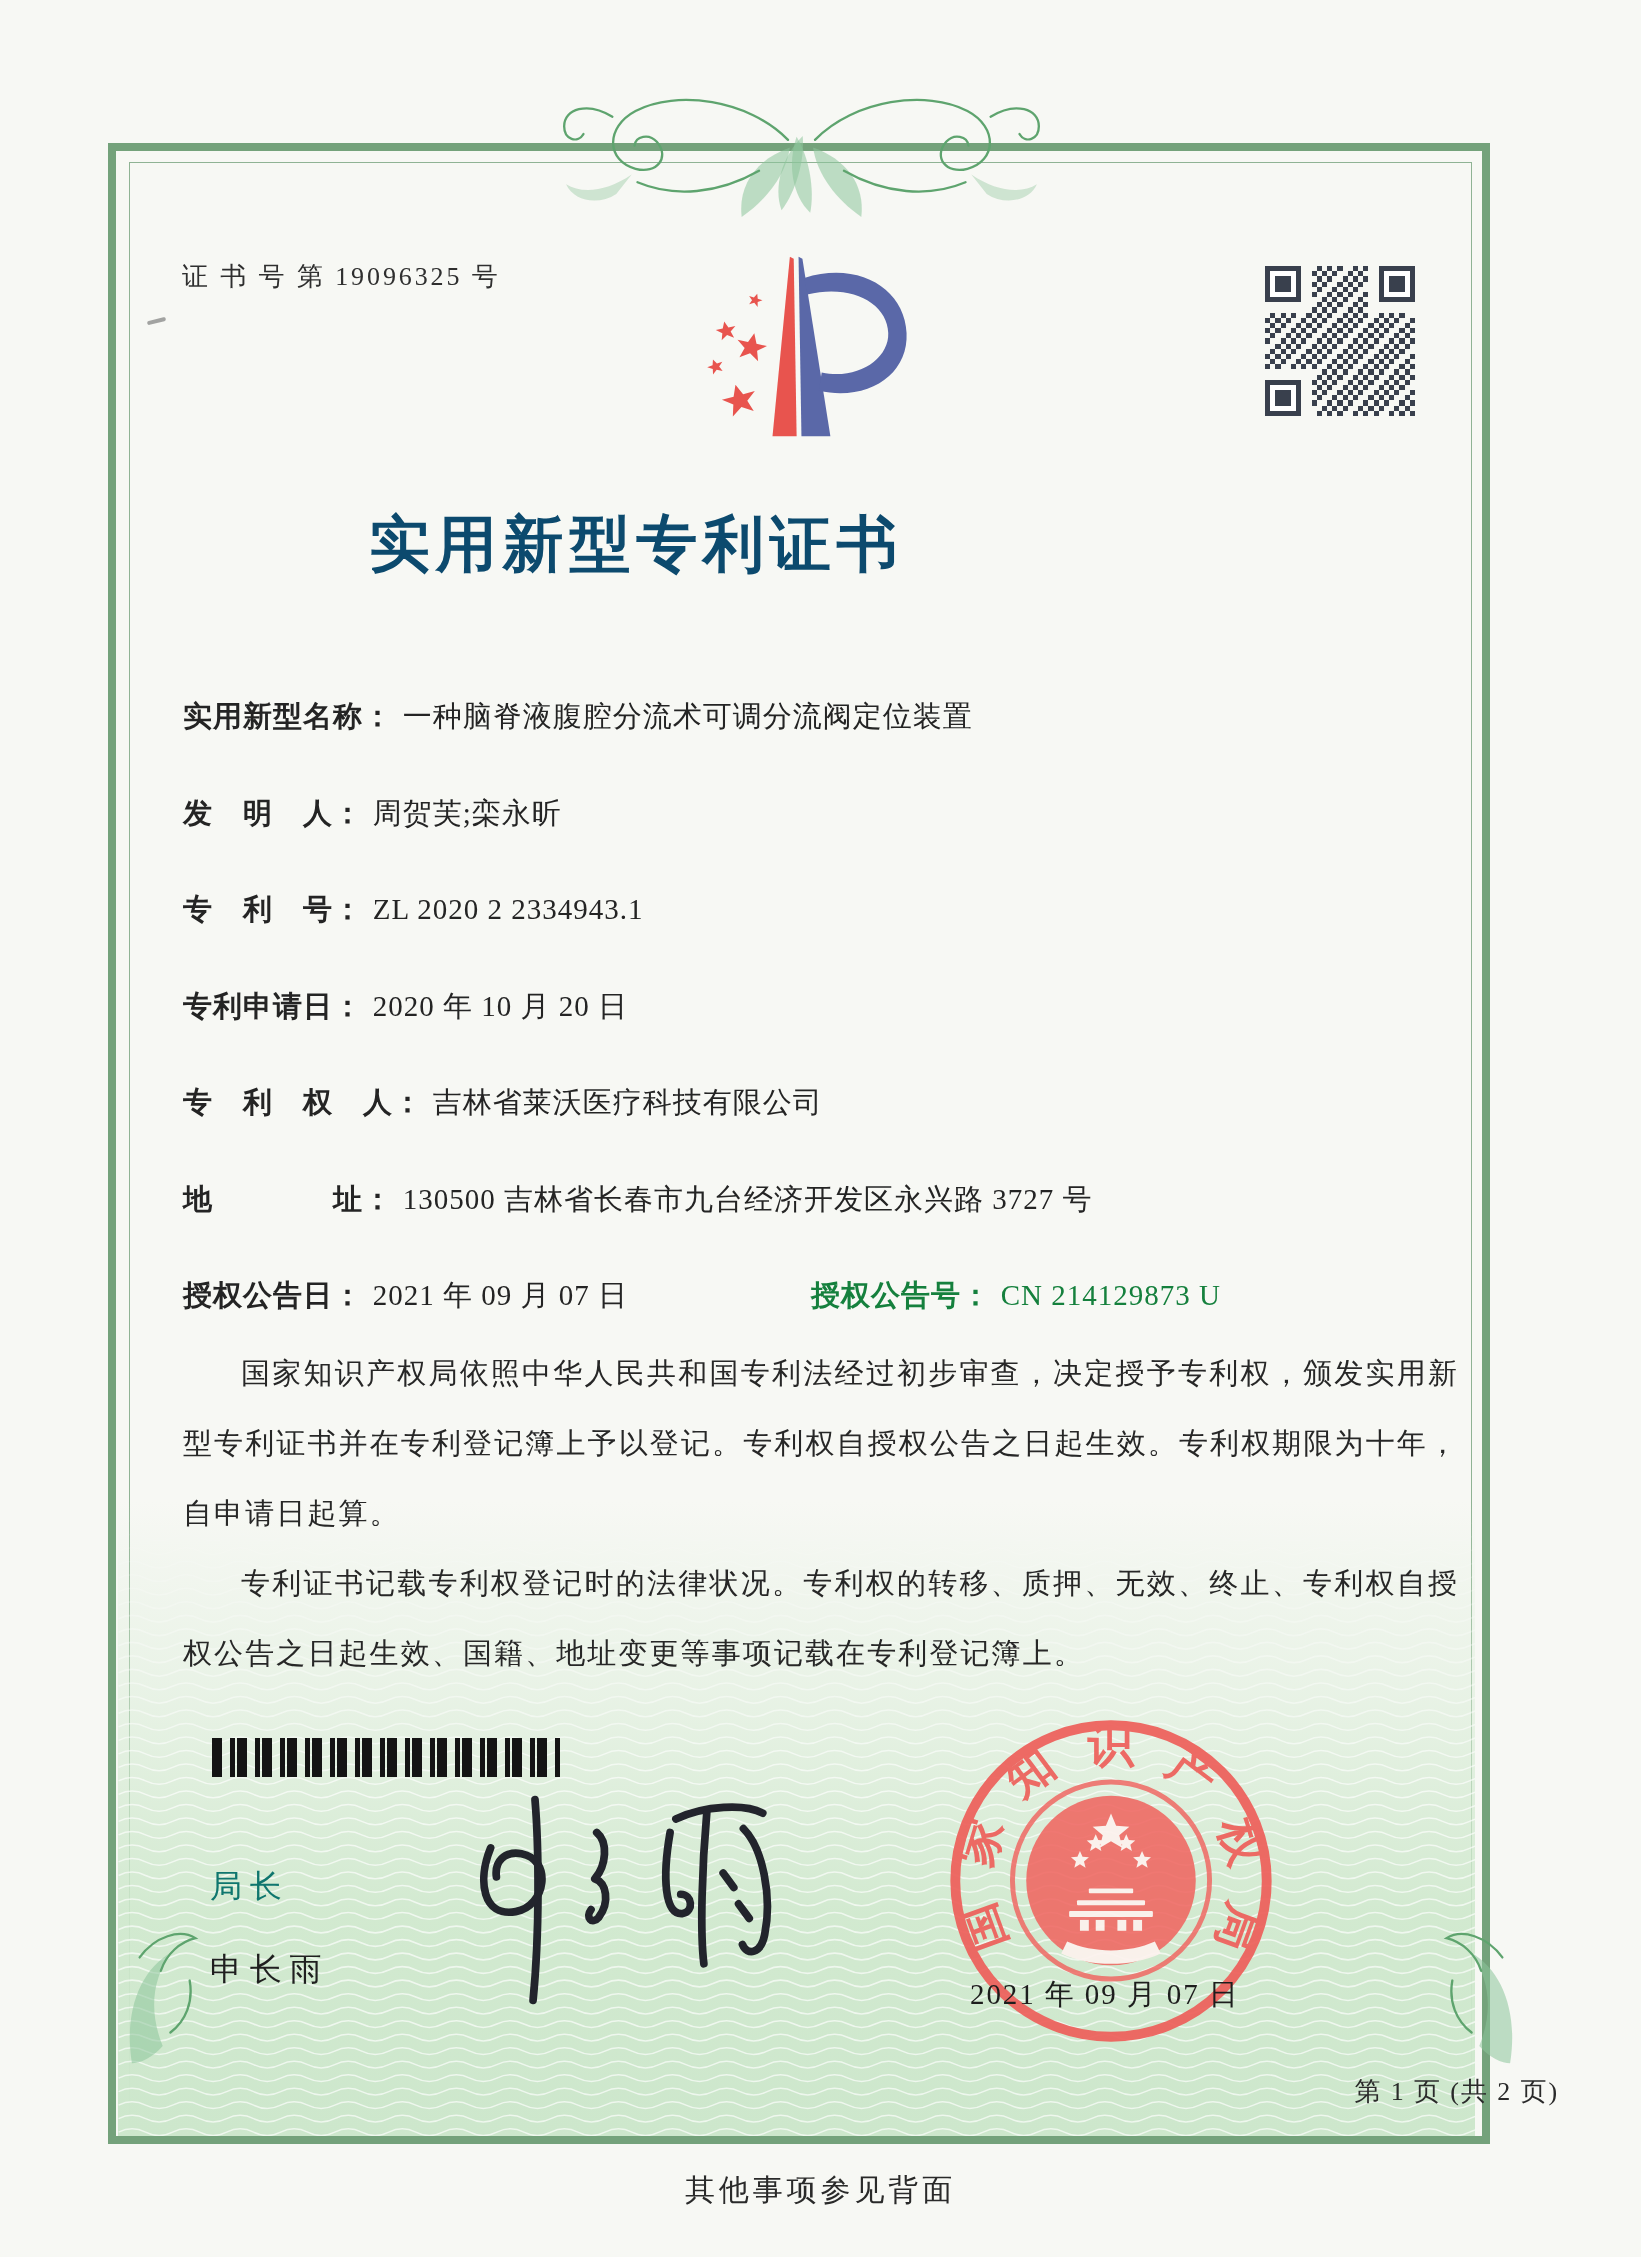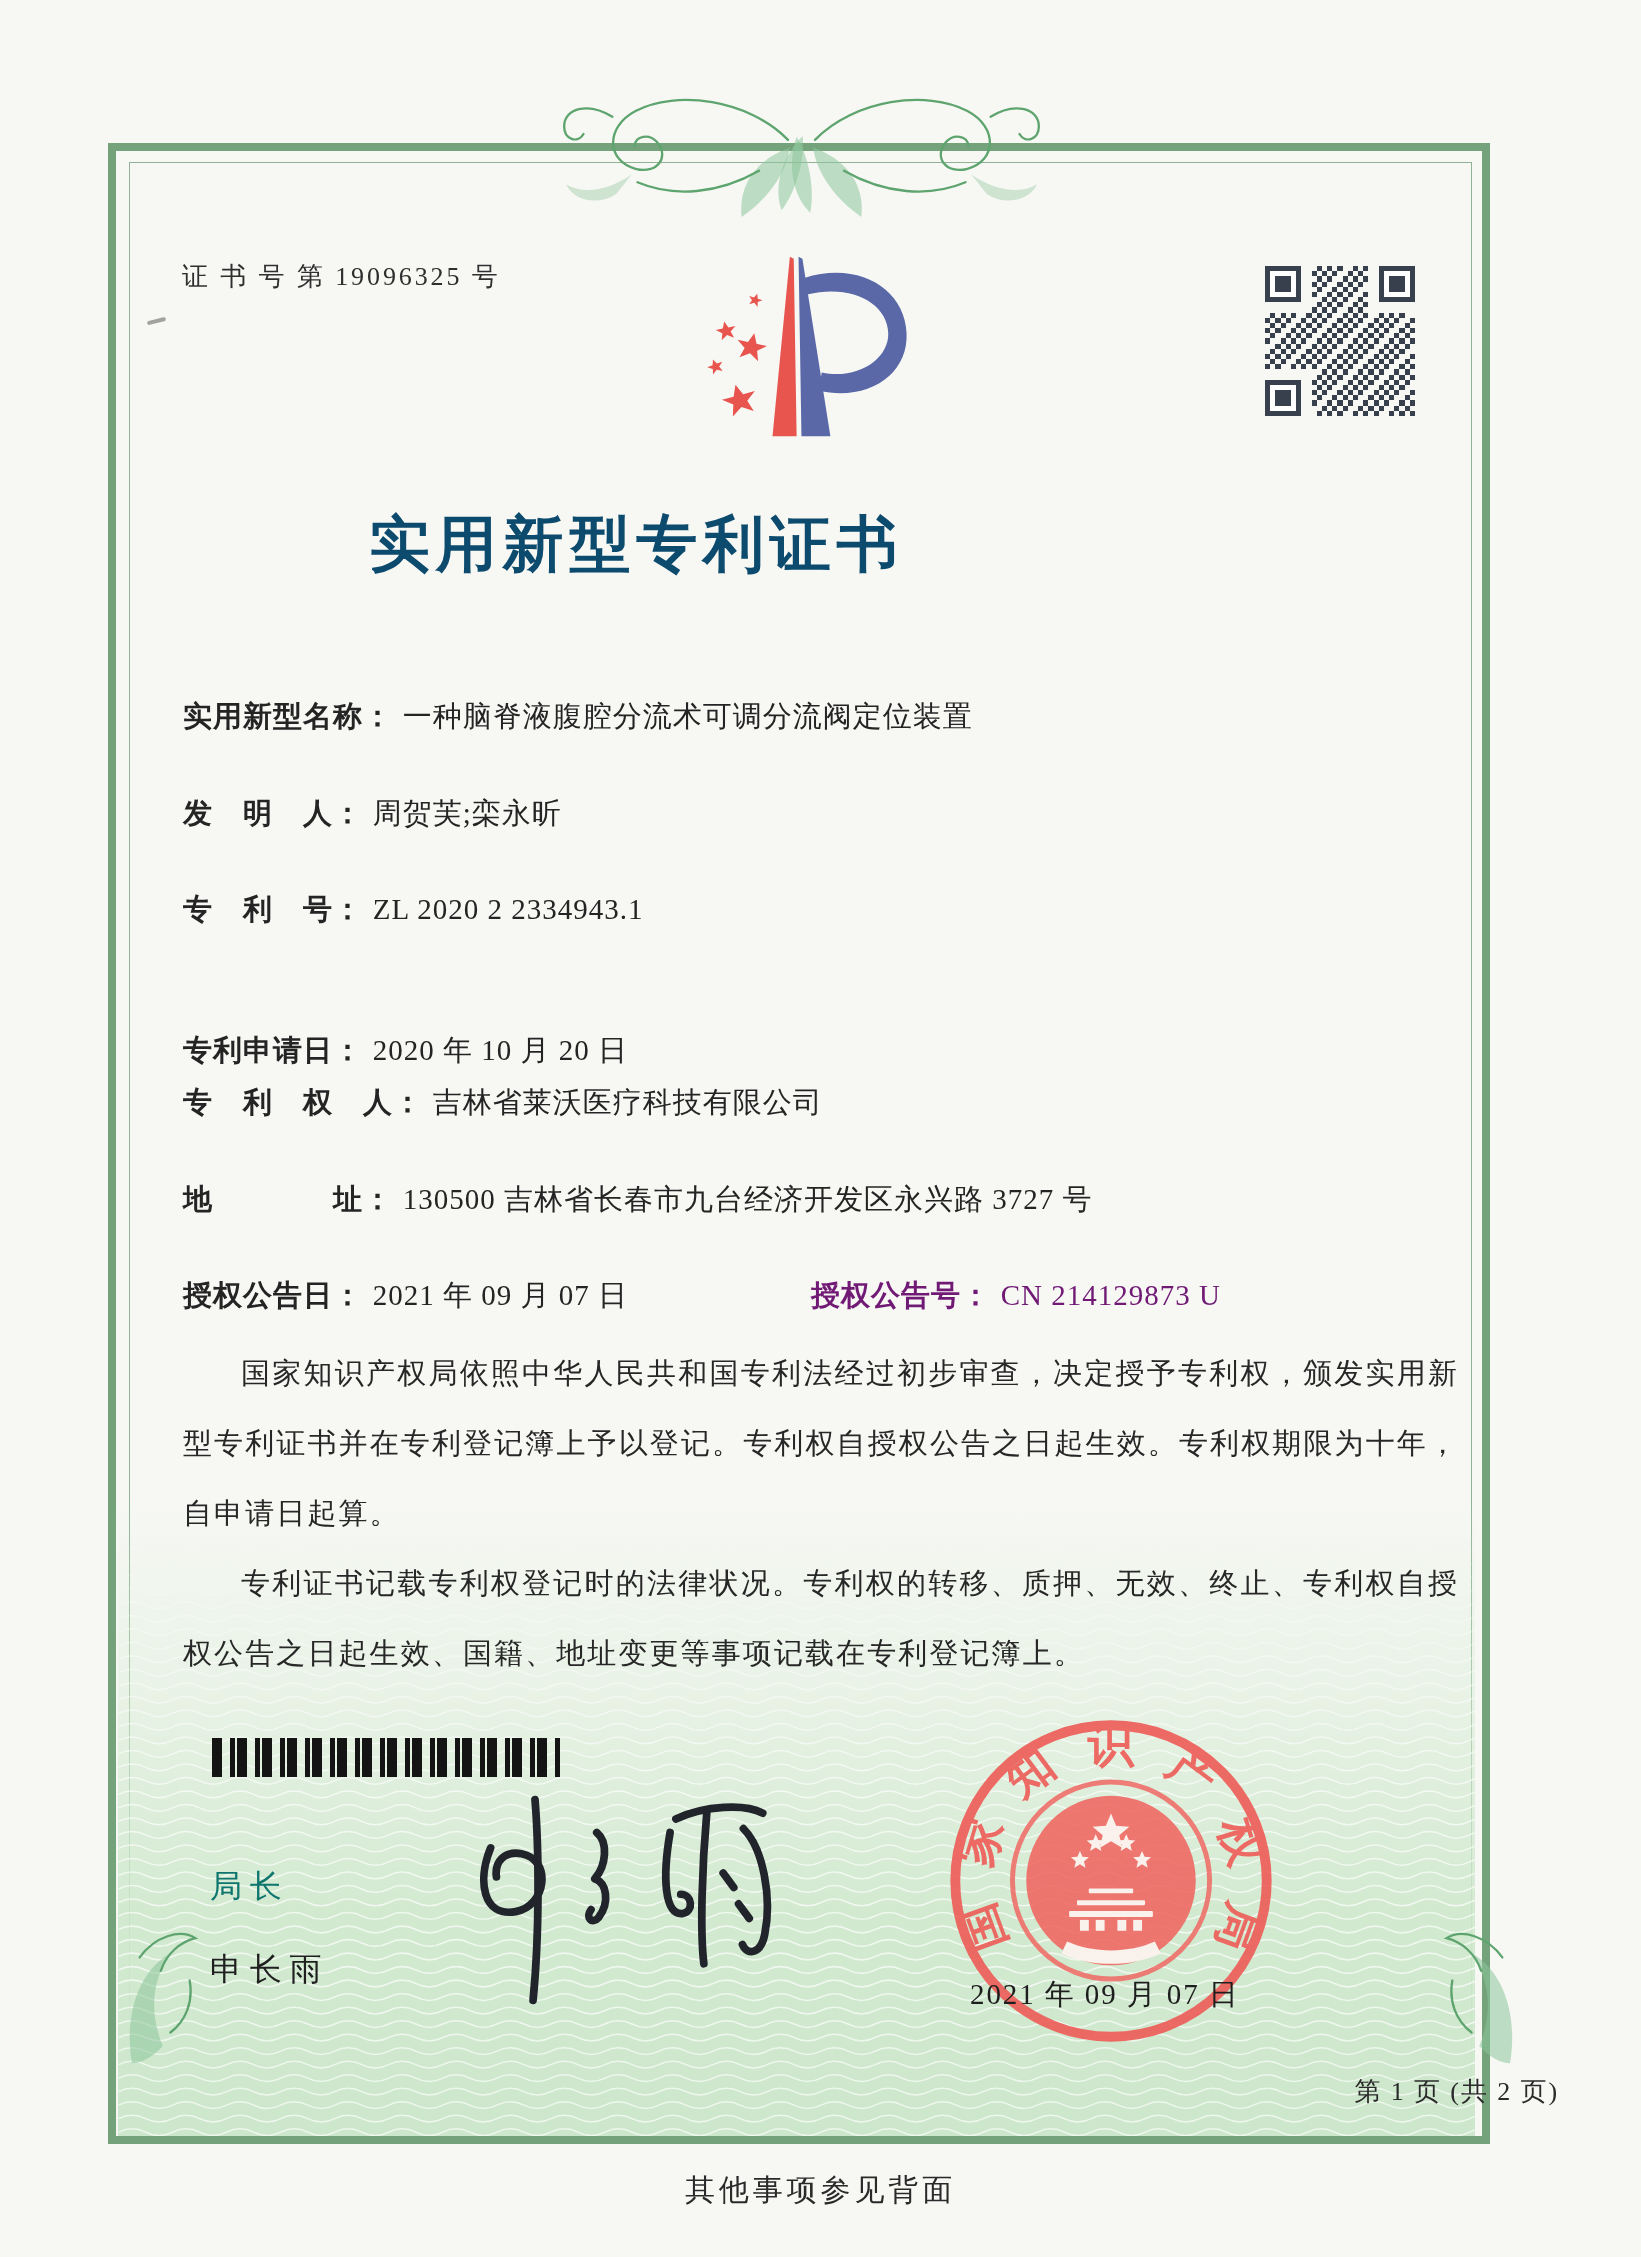--- a/index.html
+++ b/index.html
@@ -30,21 +30,21 @@
   .cert-number{position:absolute;left:182px;top:259px;font-size:26px;letter-spacing:2.9px;color:#2f2f2f;}
   .doc-title{position:absolute;left:369px;top:504px;font-size:61px;font-weight:600;
              letter-spacing:5.8px;color:#0c4a6e;white-space:nowrap;text-align:center;}
   .artifact{position:absolute;left:147px;top:319px;width:19.3px;height:3.9px;background:#5c5c5c;
             transform:rotate(-14deg);opacity:.55;border-radius:1.9px;}
 
   
   .frow{position:absolute;left:183px;font-size:29px;letter-spacing:1px;white-space:nowrap;color:#242424;}
   .flabel{display:inline-block;font-weight:bold;}
   .fvalue{display:inline-block;margin-left:9.7px;}
-  .frow2{position:absolute;left:811px;font-size:29px;letter-spacing:1px;white-space:nowrap;color:#701a75;}
+  .frow2{position:absolute;left:811px;font-size:29px;letter-spacing:1px;white-space:nowrap;color:#15803d;}
 
   
   .body-text{position:absolute;left:183px;top:1338px;width:1276px;font-size:29px;
              line-height:70px;letter-spacing:2.1px;text-align:justify;color:#272727;}
   .body-text p{margin:0;text-indent:2em;}
 
   
   #barcode{position:absolute;left:212px;top:1738px;width:396px;height:39px;display:flex;align-items:stretch;}
   #barcode .bar{background:#141414;height:100%;}
   #barcode .sp{background:transparent;}
@@ -444,21 +444,21 @@
 
   <div class="frow" style="top:697px;">
     <span class="flabel">实用新型名称：</span><span class="fvalue">一种脑脊液腹腔分流术可调分流阀定位装置</span>
   </div>
   <div class="frow" style="top:794px;">
     <span class="flabel">发　明　人：</span><span class="fvalue">周贺芙;栾永昕</span>
   </div>
   <div class="frow" style="top:890px;">
     <span class="flabel">专　利　号：</span><span class="fvalue">ZL 2020 2 2334943.1</span>
   </div>
-  <div class="frow" style="top:987px;margin-top:44px;">
+  <div class="frow" style="top:987px;">
     <span class="flabel">专利申请日：</span><span class="fvalue">2020 年 10 月 20 日</span>
   </div>
   <div class="frow" style="top:1083px;">
     <span class="flabel">专　利　权　人：</span><span class="fvalue">吉林省莱沃医疗科技有限公司</span>
   </div>
   <div class="frow" style="top:1180px;">
     <span class="flabel">地　　　　址：</span><span class="fvalue">130500  吉林省长春市九台经济开发区永兴路 3727 号</span>
   </div>
   <div class="frow" style="top:1276px;">
     <span class="flabel">授权公告日：</span><span class="fvalue">2021 年 09 月 07 日</span>

